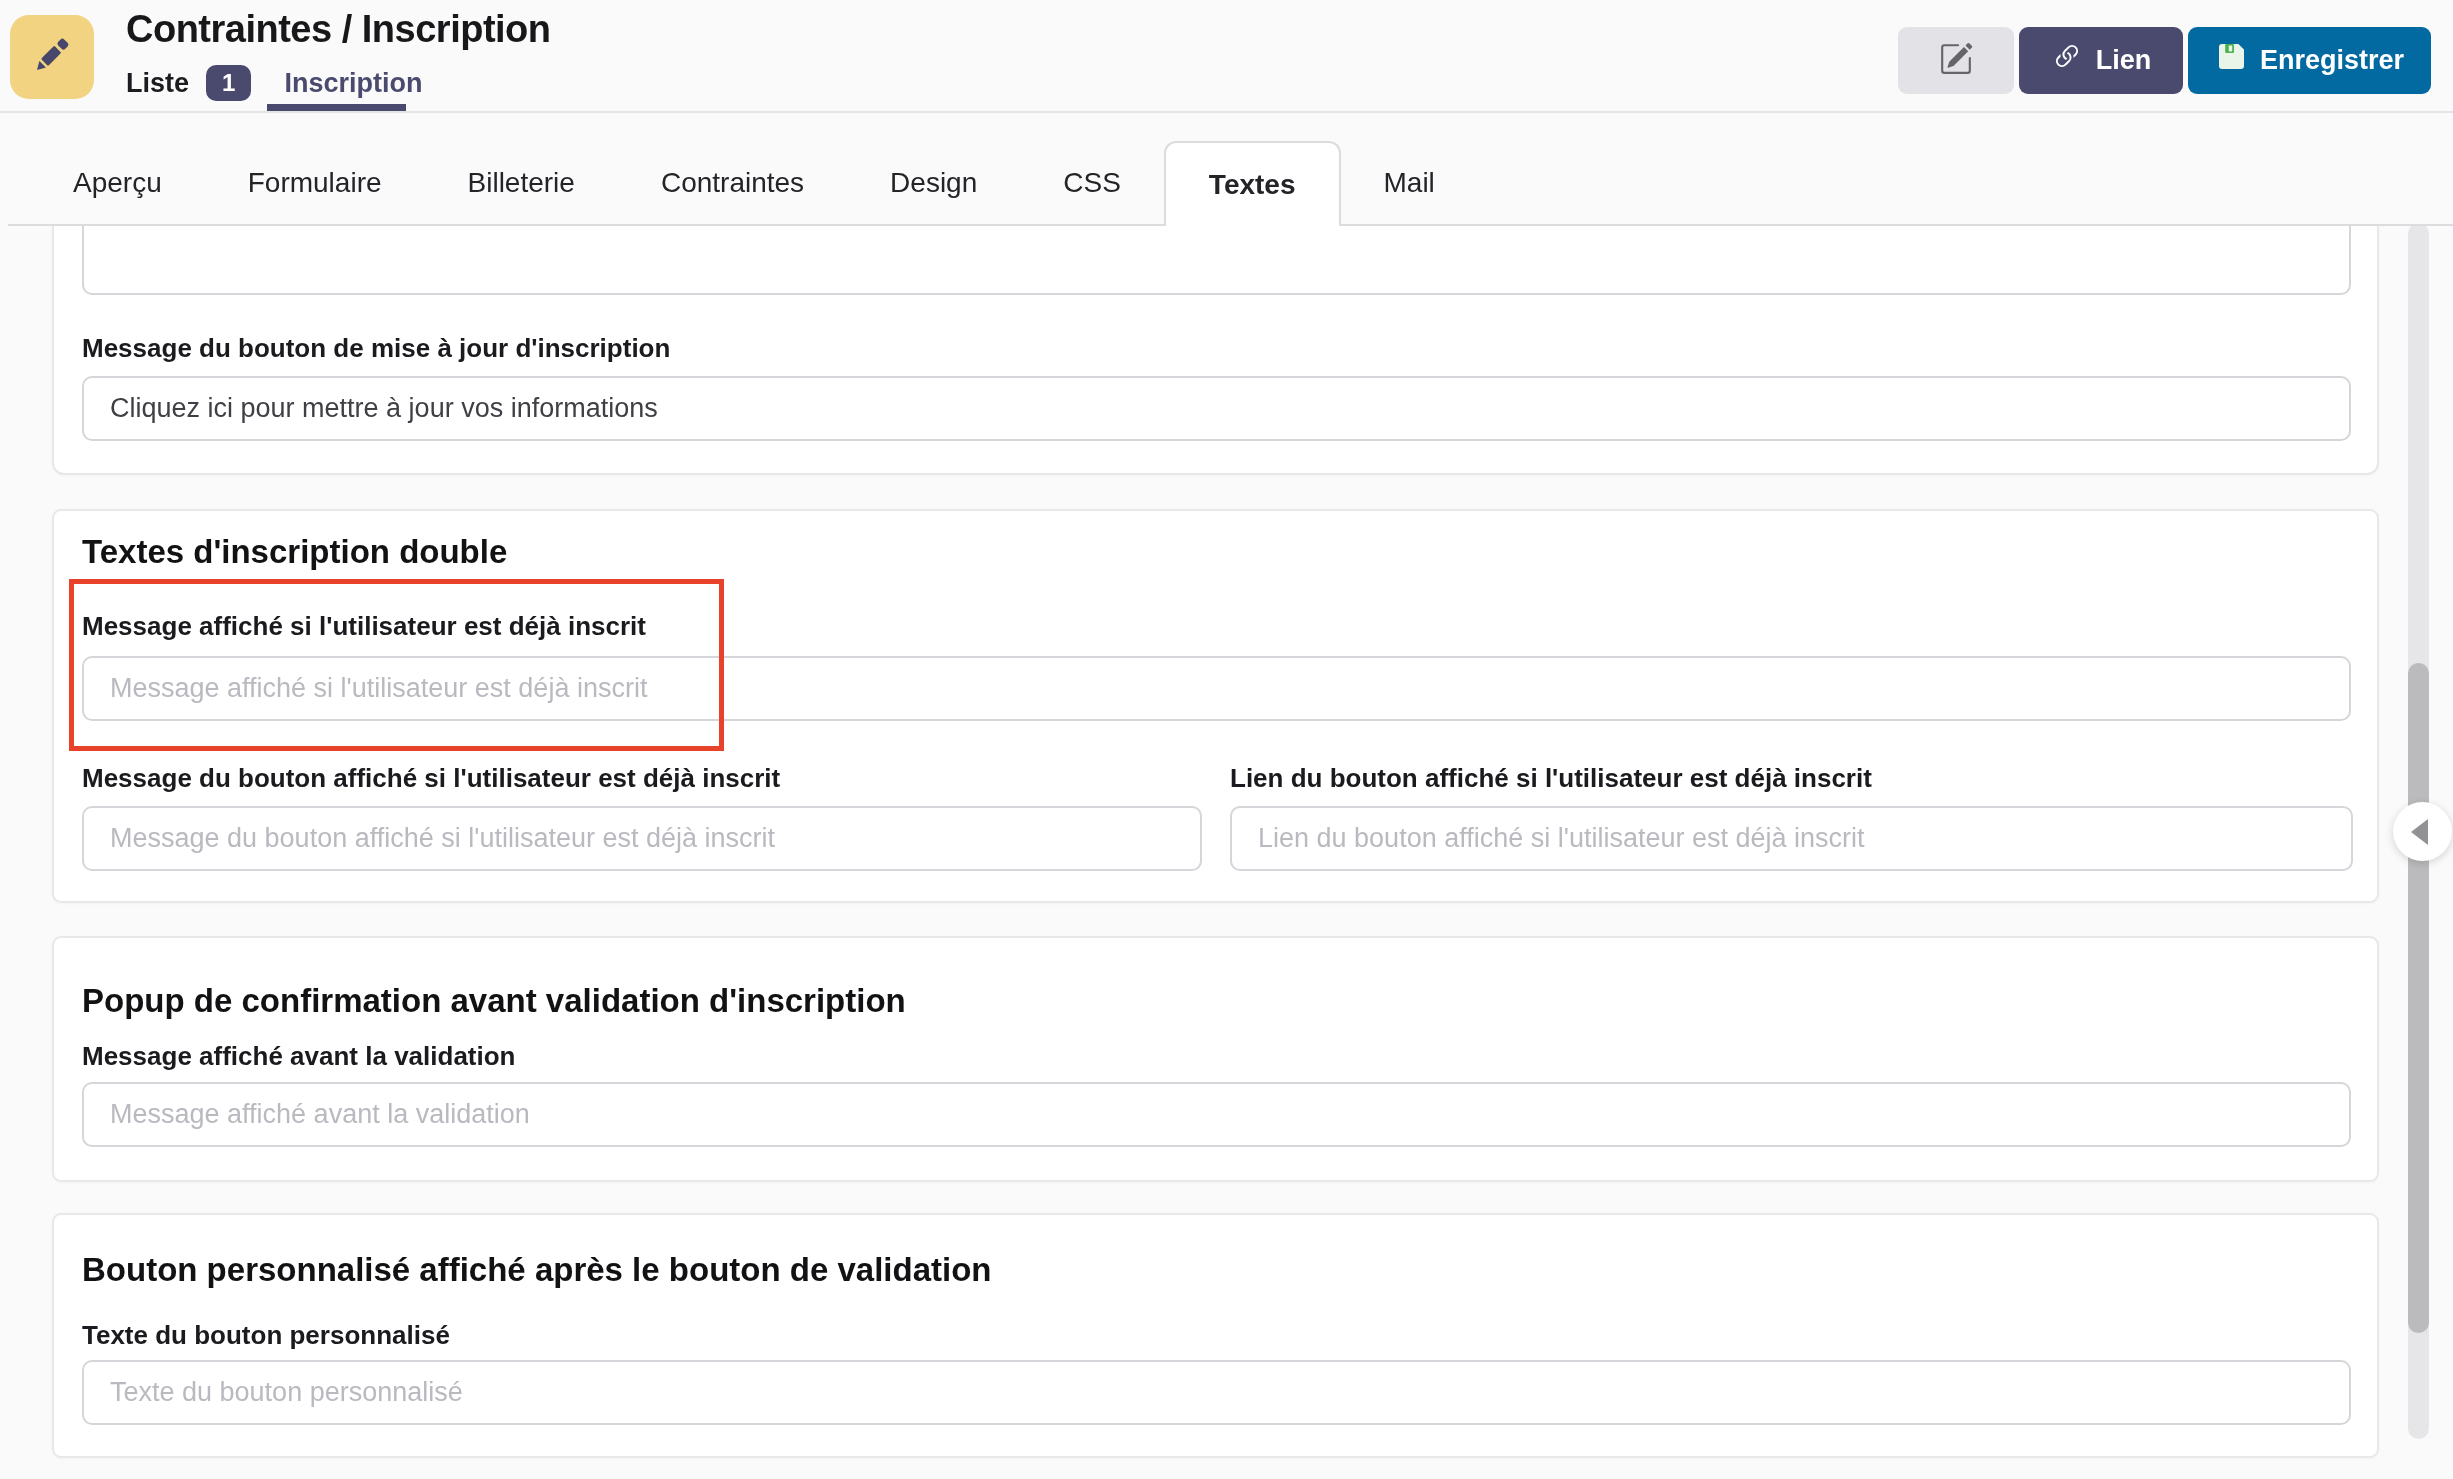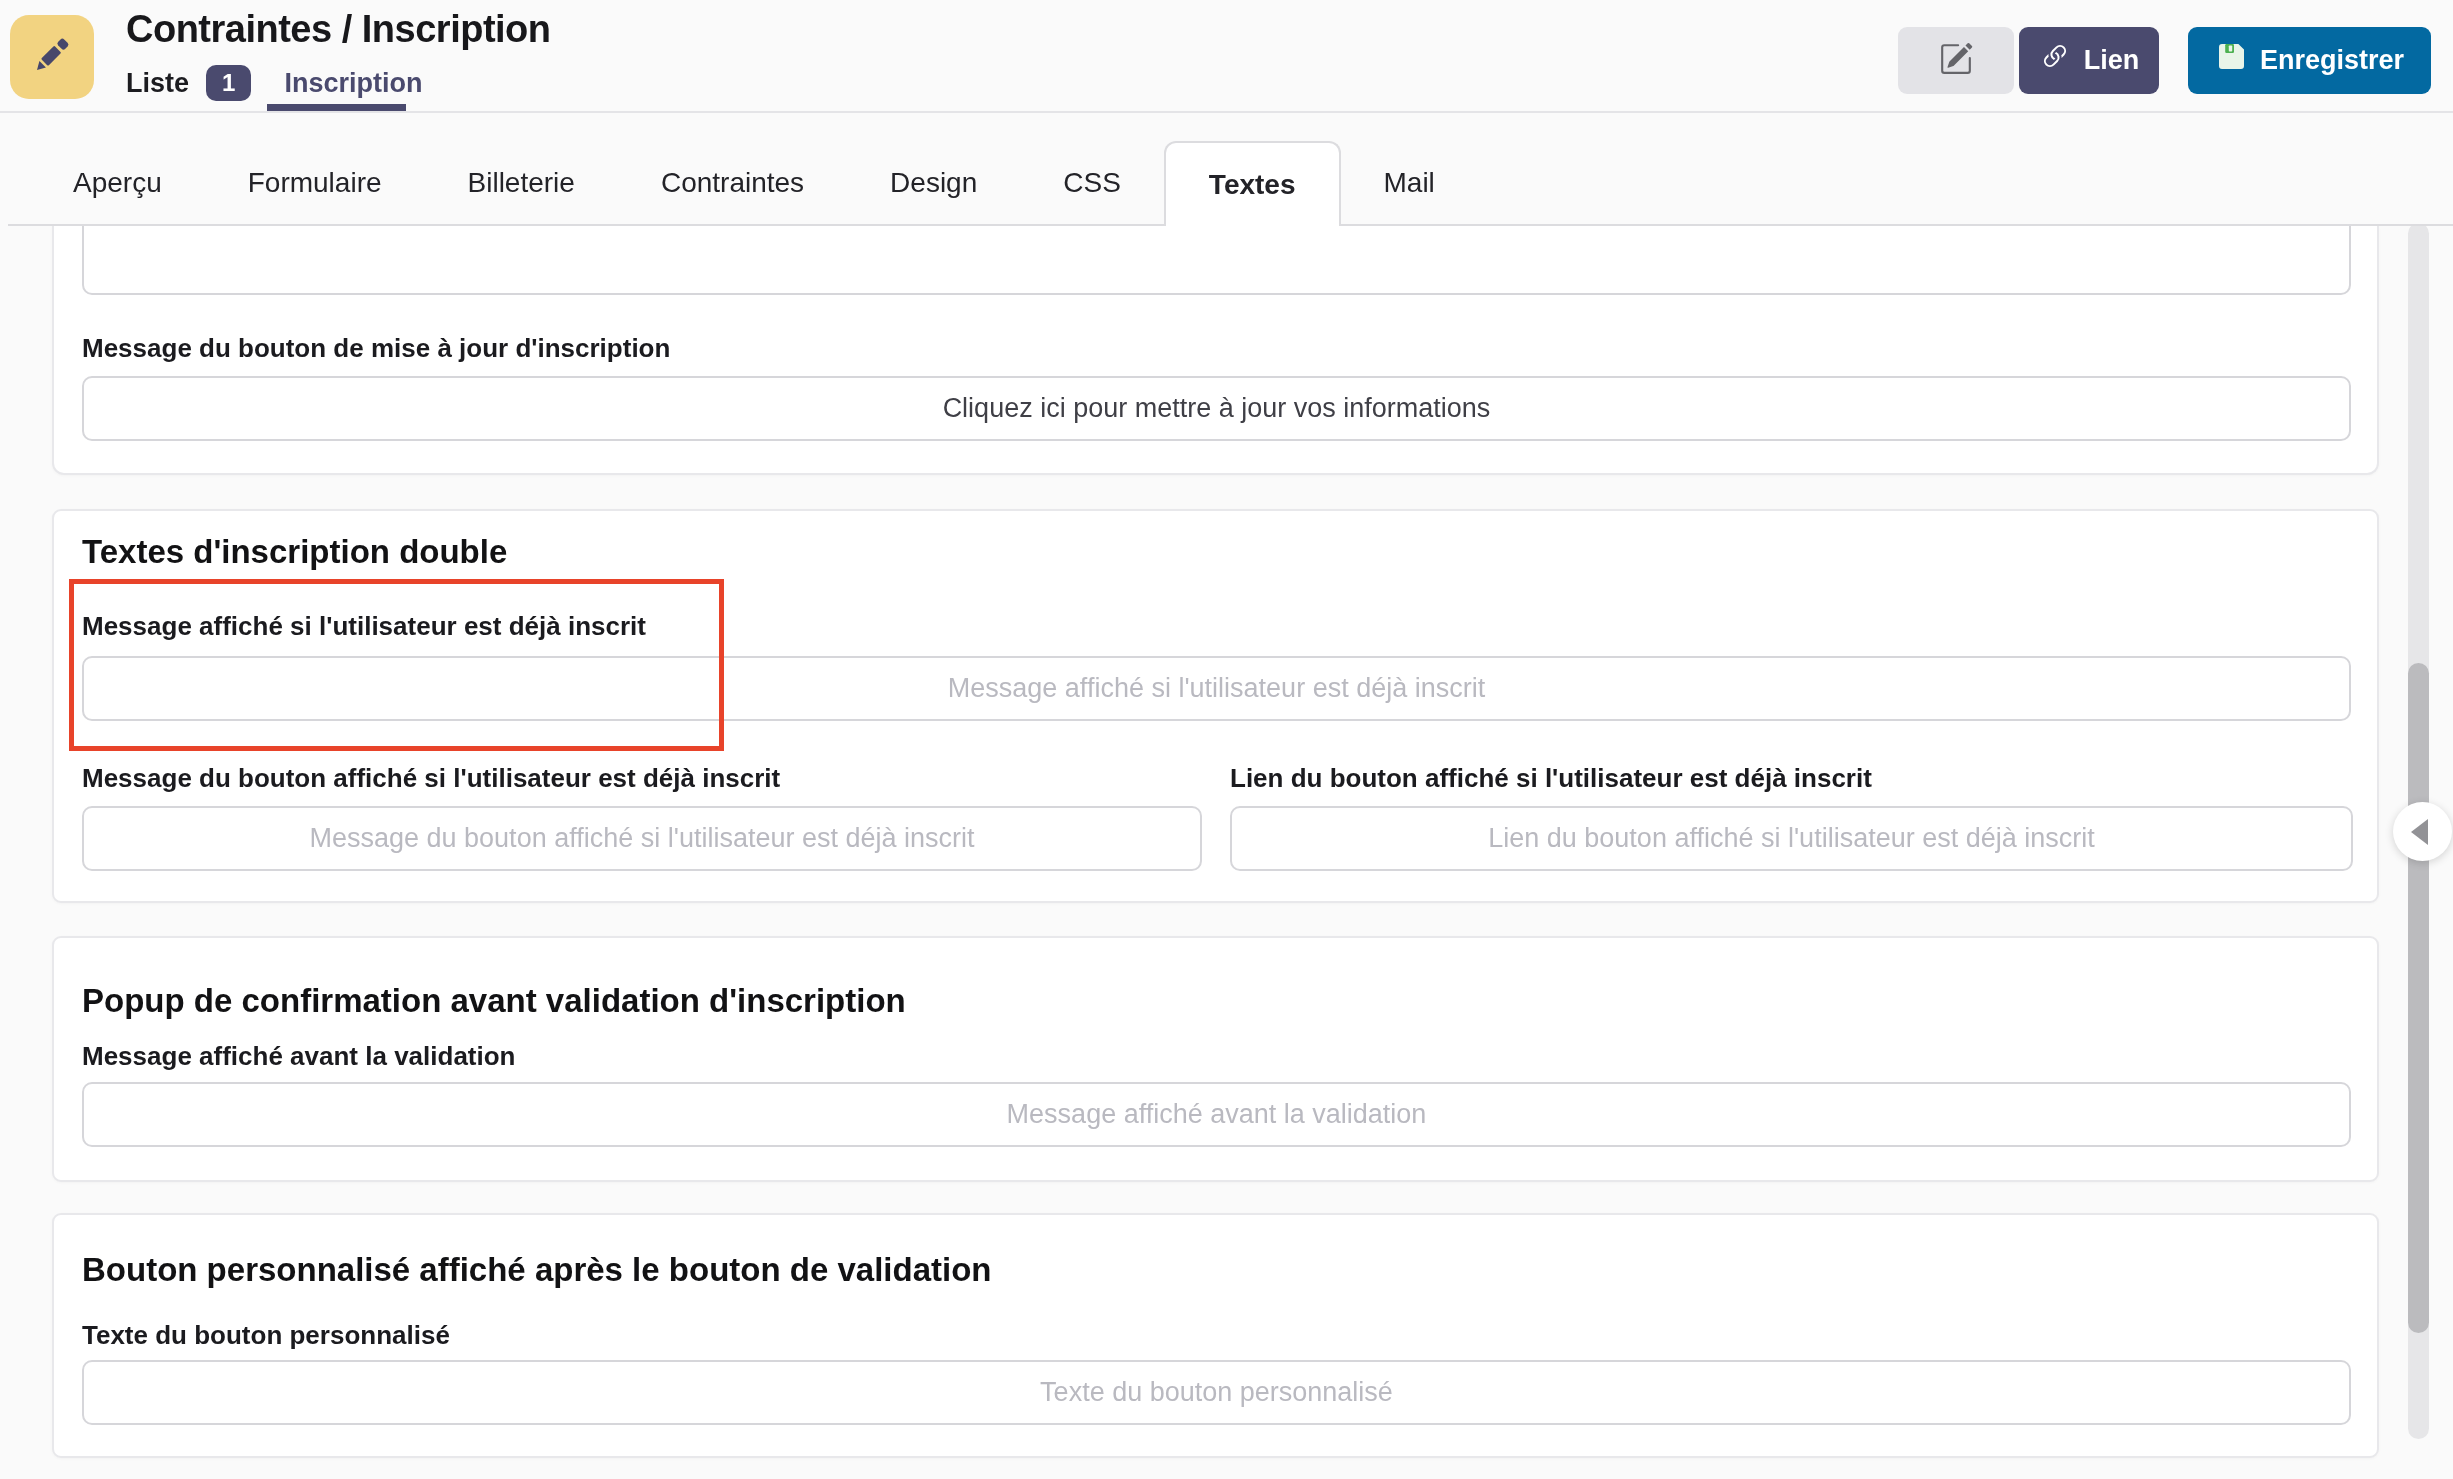--- a/index.html
+++ b/index.html
@@ -16,34 +16,34 @@
   .tile{position:absolute;left:10px;top:15px;width:84px;height:84px;border-radius:19px;background:#f2d381;display:flex;align-items:center;justify-content:center;}
   .page-title{position:absolute;left:126px;top:8px;font-size:38px;font-weight:700;color:#18181b;letter-spacing:-0.5px;white-space:nowrap;}
   .subnav{position:absolute;left:126px;top:61px;height:44px;display:flex;align-items:center;}
   .subnav .liste{font-size:27px;font-weight:700;color:#1c1c20;}
   .subnav .badge{margin-left:17px;background:#4a4a6e;color:#fff;font-size:24px;font-weight:700;padding:6px 16px;border-radius:10px;line-height:1;}
   .subnav .inscription{margin-left:33px;font-size:27px;font-weight:700;color:#4a4a6e;}
   .subnav-underline{position:absolute;left:267px;top:104px;width:139px;height:7px;background:#4a4a6e;z-index:6;}
 
   .hbtn{position:absolute;top:27px;height:67px;border:none;border-radius:9px;display:flex;align-items:center;justify-content:center;gap:13px;cursor:pointer;font-family:inherit;}
   .btn-edit{left:1898px;width:116px;background:#e3e3e7;}
-  .btn-lien{left:2019px;width:140px;background:#4a4a6e;color:#fff;font-size:27px;font-weight:700;}
+  .btn-lien{left:2019px;width:164px;background:#4a4a6e;color:#fff;font-size:27px;font-weight:700;}
   .btn-save{left:2188px;width:243px;background:#0369a1;color:#fff;font-size:27px;font-weight:700;}
 
   
   .tabbar{position:absolute;left:0;top:111px;right:0;height:113px;background:#fafafa;border-bottom:2px solid #dcdcdf;z-index:4;margin-left:8px;}
   .tabs{position:absolute;left:22px;bottom:-2px;display:flex;align-items:flex-end;}
   .tab{height:83px;margin-bottom:2px;display:flex;align-items:center;padding:0 43px;font-size:28px;color:#232328;cursor:pointer;white-space:nowrap;}
   .tab.active{height:83px;margin-bottom:0;background:#fff;border:2px solid #dcdcdf;border-bottom:none;border-radius:12px 12px 0 0;font-weight:700;}
 
   
   .card{position:absolute;left:52px;width:2327px;background:#fff;border:2px solid #e8e8eb;border-radius:9px;box-sizing:border-box;box-shadow:0 1px 3px rgba(0,0,0,.03);}
   .card h2{position:absolute;left:28px;margin:0;font-size:33px;font-weight:700;color:#121214;white-space:nowrap;}
   .flabel{position:absolute;font-size:26px;font-weight:700;color:#1b1b1f;white-space:nowrap;}
-  .tinput{position:absolute;height:65px;border:2px solid #d6d6da;border-radius:10px;background:#fff;font-family:inherit;font-size:27px;color:#3f3f46;padding:0 26px;box-sizing:border-box;outline:none;text-align:center;}
+  .tinput{position:absolute;height:65px;border:2px solid #d6d6da;border-radius:10px;background:#fff;font-family:inherit;font-size:27px;color:#3f3f46;padding:0 26px;box-sizing:border-box;outline:none;}
   .tinput::placeholder{color:#b9b9c0;opacity:1;}
 
   #card-update{top:226px;height:249px;overflow:hidden;border-top:none;border-radius:0 0 12px 12px;}
   #card-update .cut-input{left:28px;right:26px;top:-36px;height:105px;width:auto;}
   #card-update .flabel{left:28px;top:107px;}
   #card-update .tinput.filled{left:28px;right:26px;top:150px;width:auto;}
 
   #card-double{top:509px;height:394px;}
   #card-double h2{top:22px;}
   .red-annotation{position:absolute;left:15px;top:68px;width:645px;height:162px;border:5px solid #e8432a;z-index:3;pointer-events:none;}

